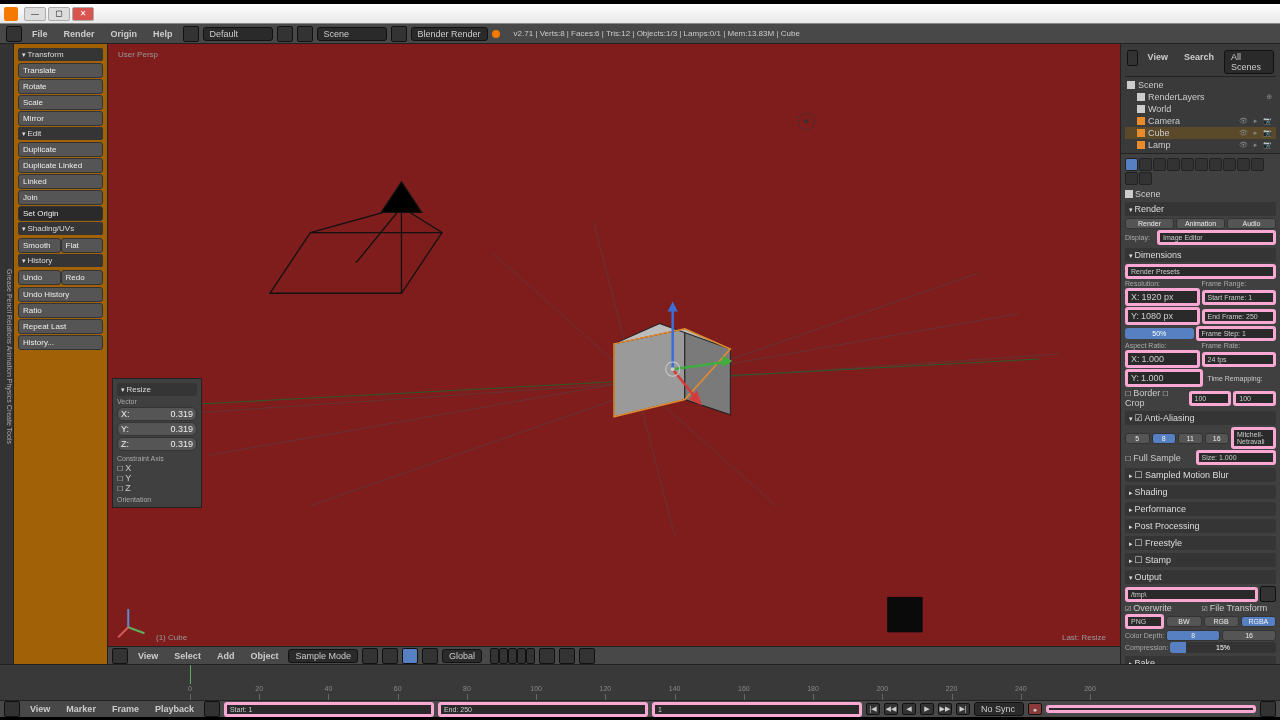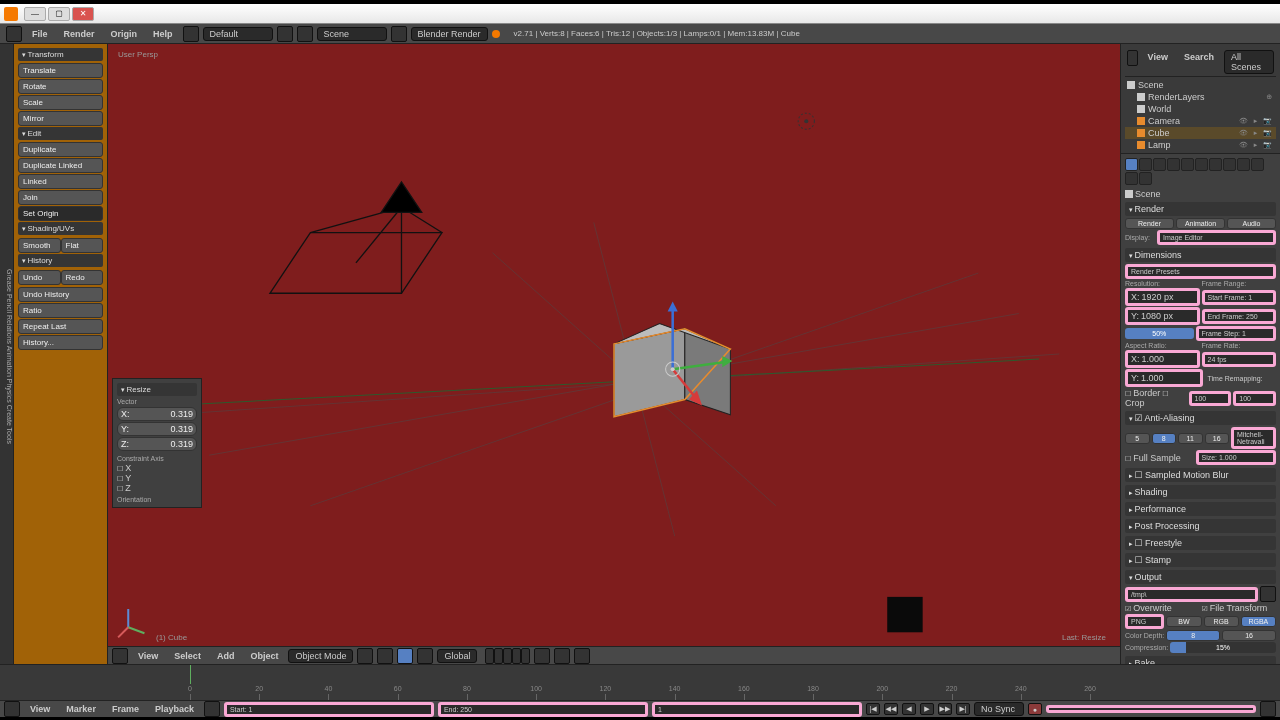--- a/index.html
+++ b/index.html
@@ -212,21 +212,21 @@
       <div style="font-size:7px;color:#aaa;margin-top:3px">Orientation</div>
     </div>
 
     <div class="view-footer" style="position:absolute;bottom:0;left:0;right:0">
       <div class="icon-btn"></div>
       <span class="menu-item">View</span>
       <span class="menu-item">Select</span>
       <span class="menu-item">Add</span>
       <span class="menu-item">Object</span>
       <div class="dropdown">
-          <span>Object Mode</span>
+          <span>Sample Mode</span>
         </div>
       <div class="icon-btn"></div>
       <div class="icon-btn"></div>
       <div class="icon-btn" style="background:#5680c2"></div>
       <div class="icon-btn"></div>
       <div class="dropdown" style="min-width:40px">
           <span>Global</span>
         </div>
       <div style="display:flex;gap:0;margin-left:4px">
         <div class="icon-btn" style="width:9px"></div>

